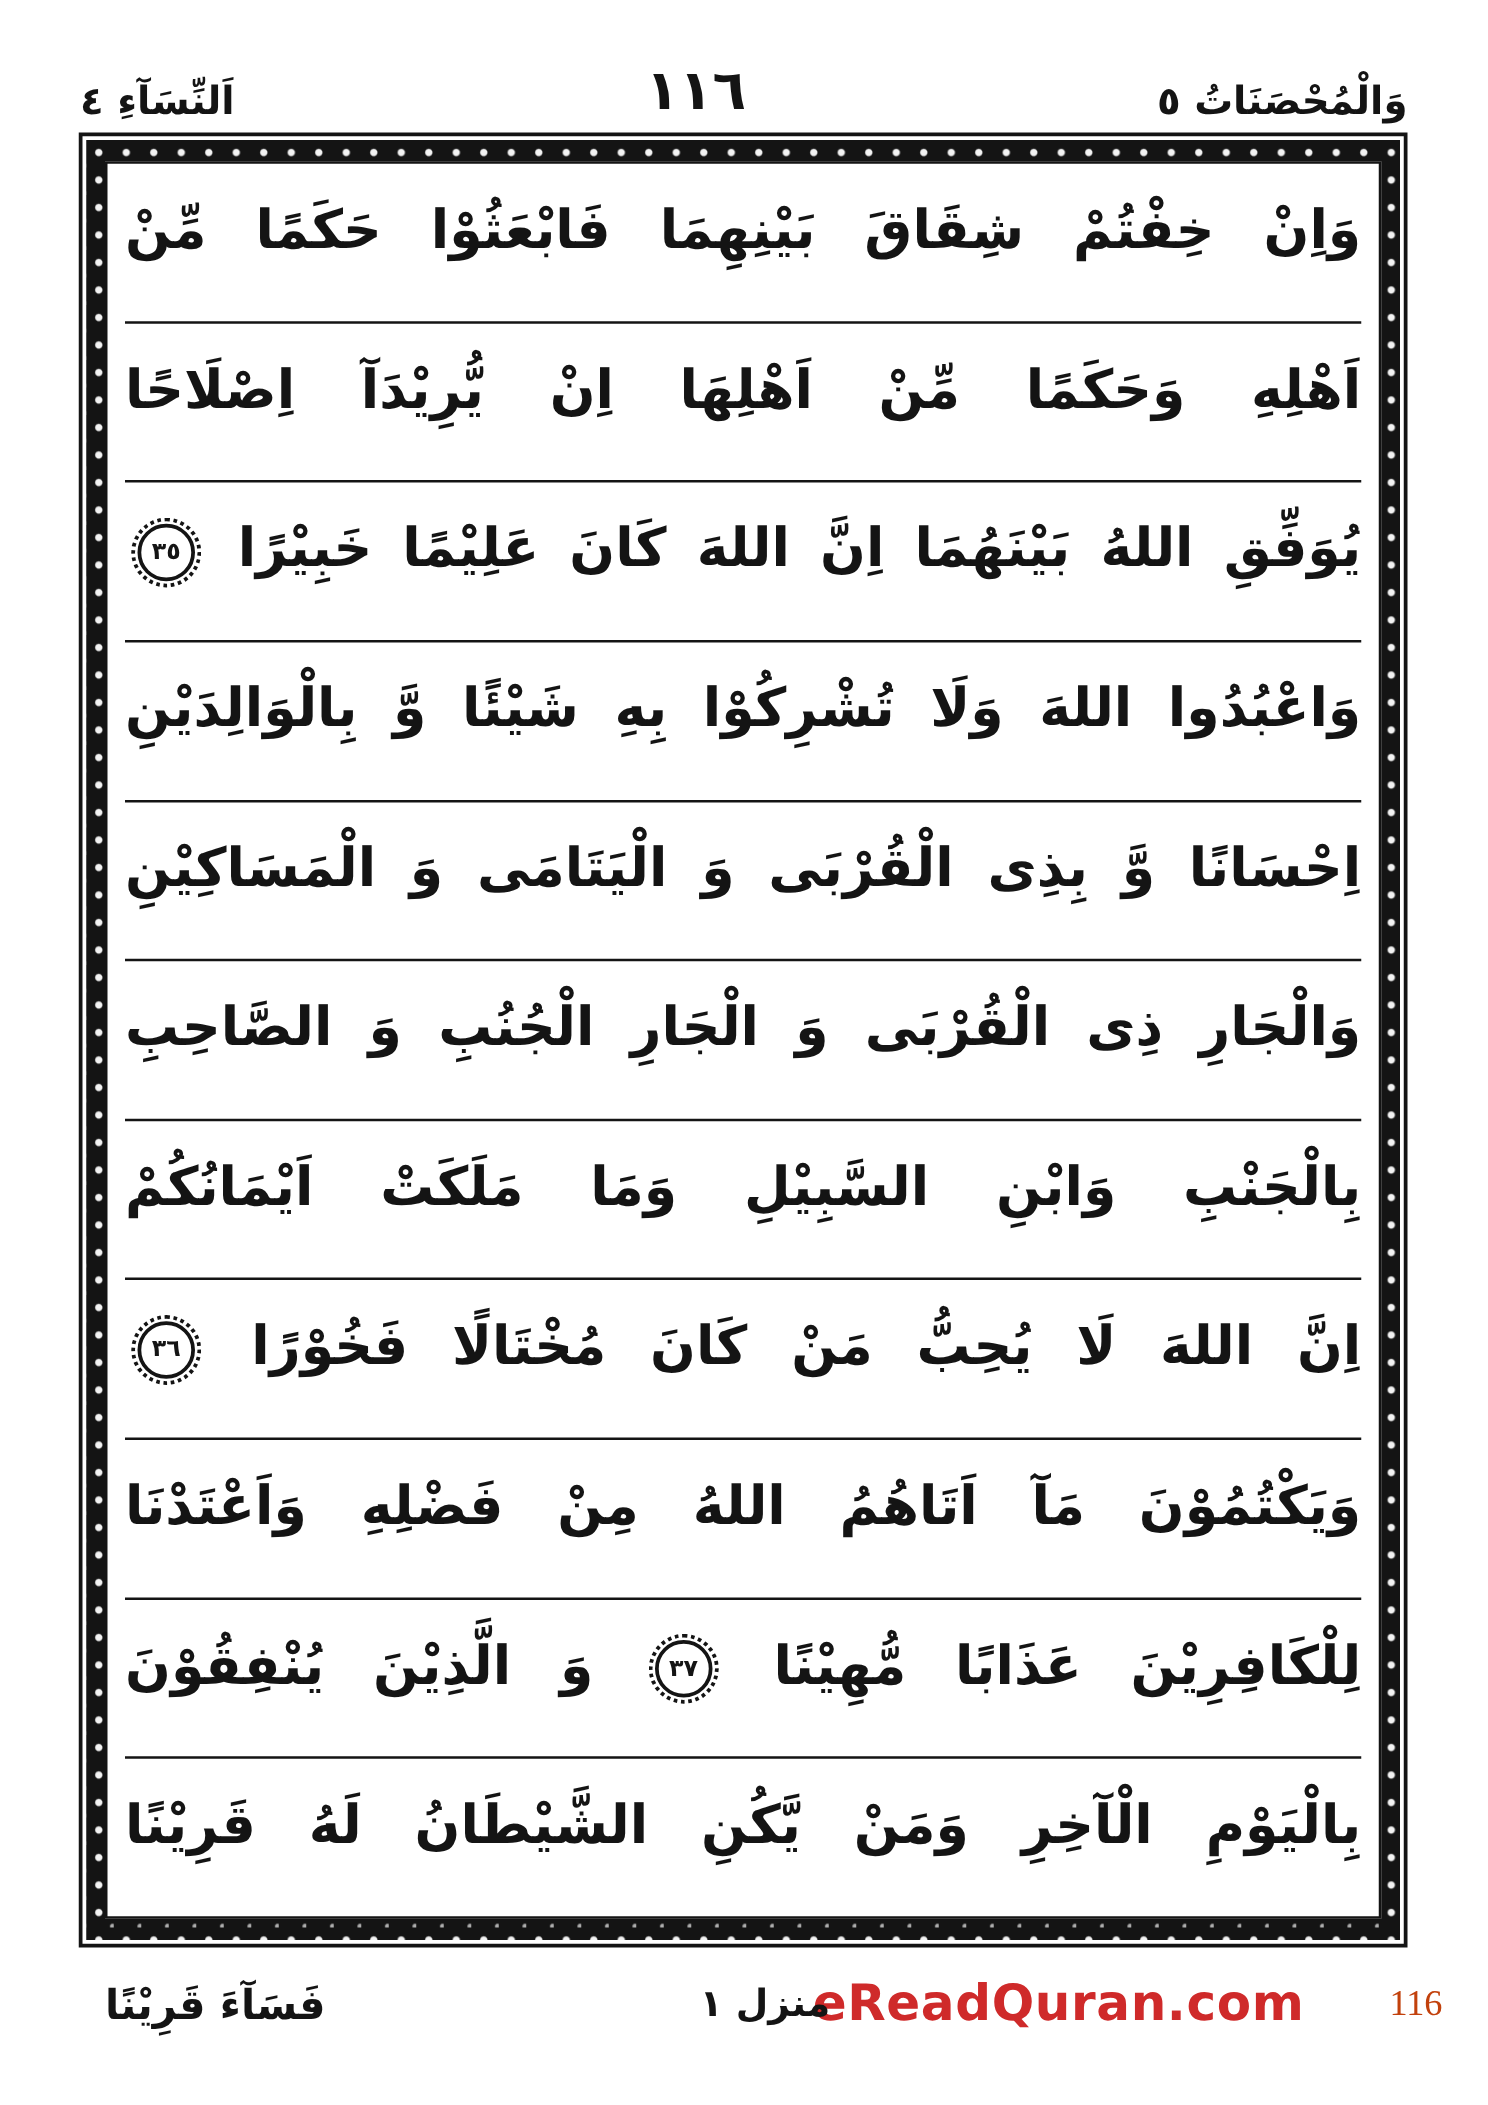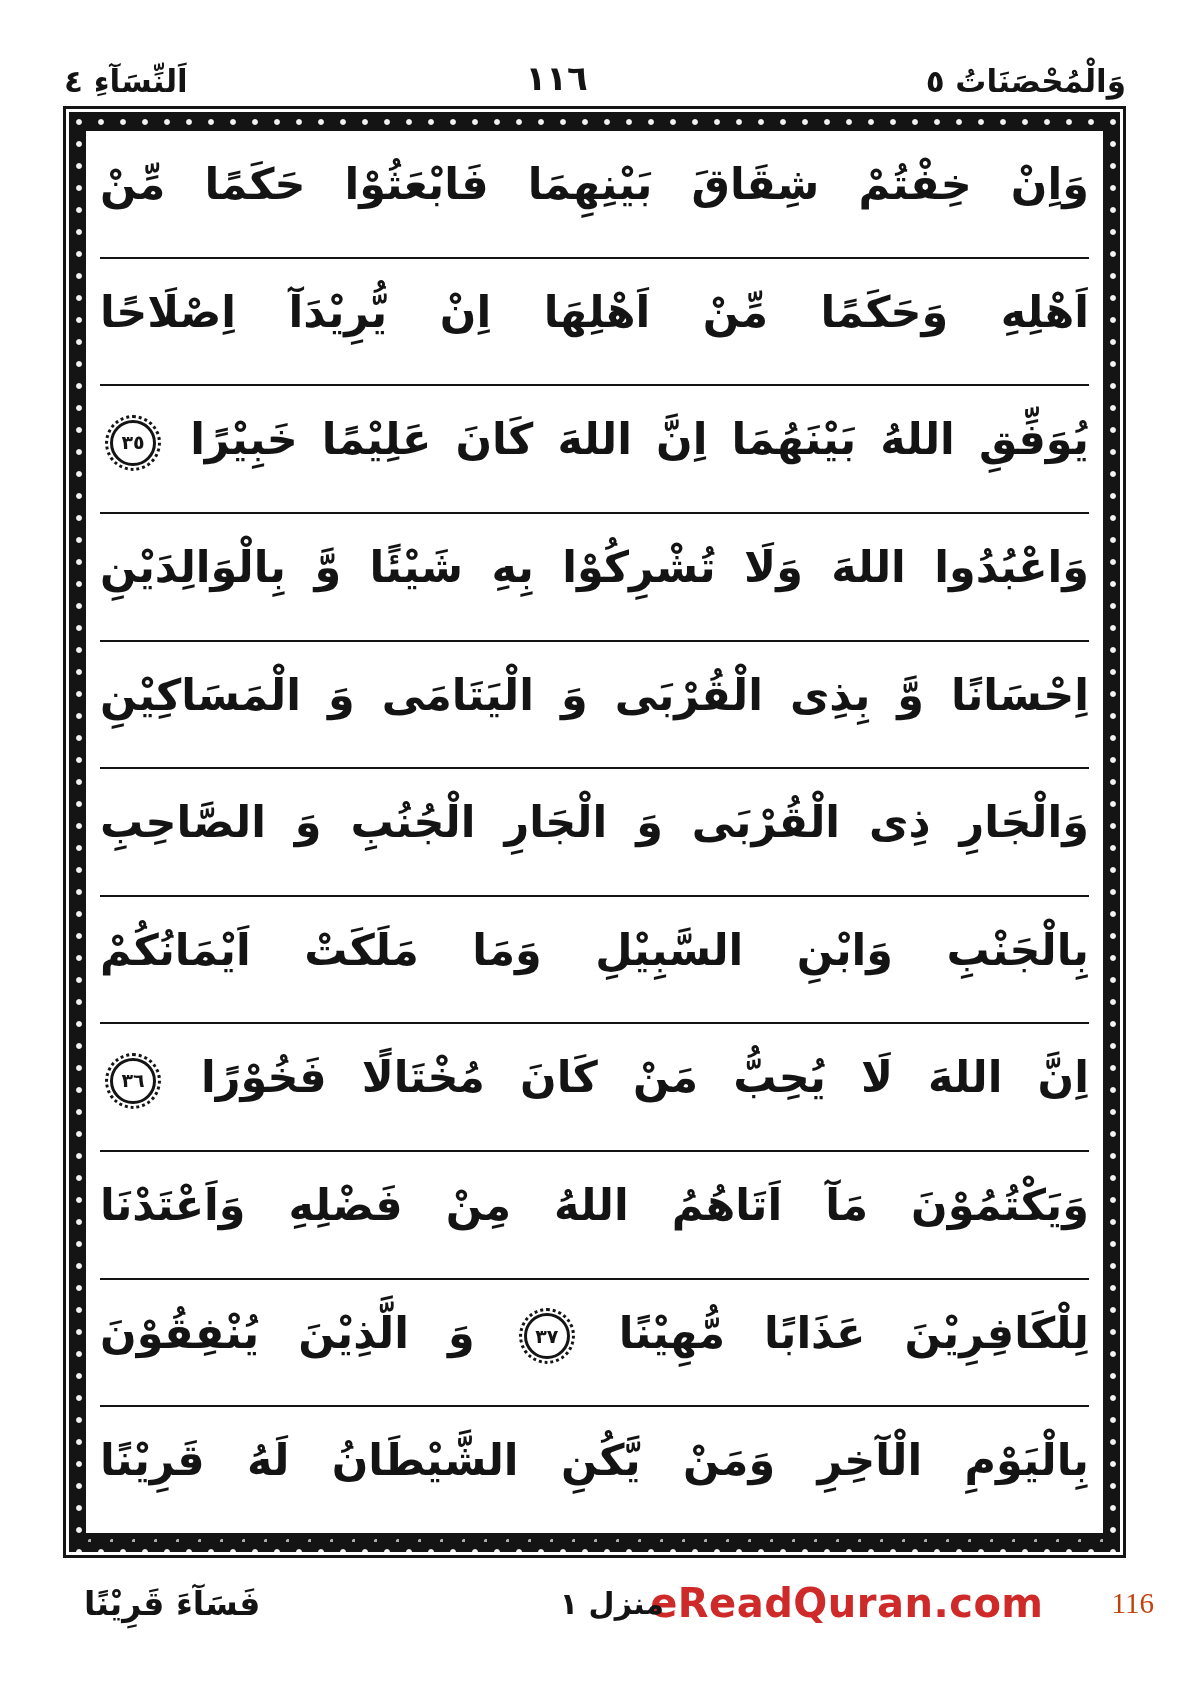--- a/index.html
+++ b/index.html
@@ -10,21 +10,21 @@
   
   .header{
     position:absolute;top:32px;left:64px;right:64px;height:66px;
     display:flex;align-items:flex-end;justify-content:space-between;
     direction:ltr;
   }
   .hdr-label{
     font-size:31px;font-weight:bold;line-height:1.1;
     direction:rtl;white-space:nowrap;
   }
-  .hdr-center{font-size:34px;font-weight:bold;}
+  .hdr-center{font-size:44px;font-weight:bold;}
   
   .frame-outer{
     position:absolute;top:106px;left:63px;right:64px;height:1452px;
     border:3px solid #141414;padding:3px;box-sizing:border-box;background:#fff;
   }
   .frame-band{
     width:100%;height:100%;box-sizing:border-box;
     background-color:#141414;
     background-image:
       radial-gradient(circle at 10px 10px, rgba(255,255,255,.95) 2.4px, rgba(255,255,255,0) 3.4px),

